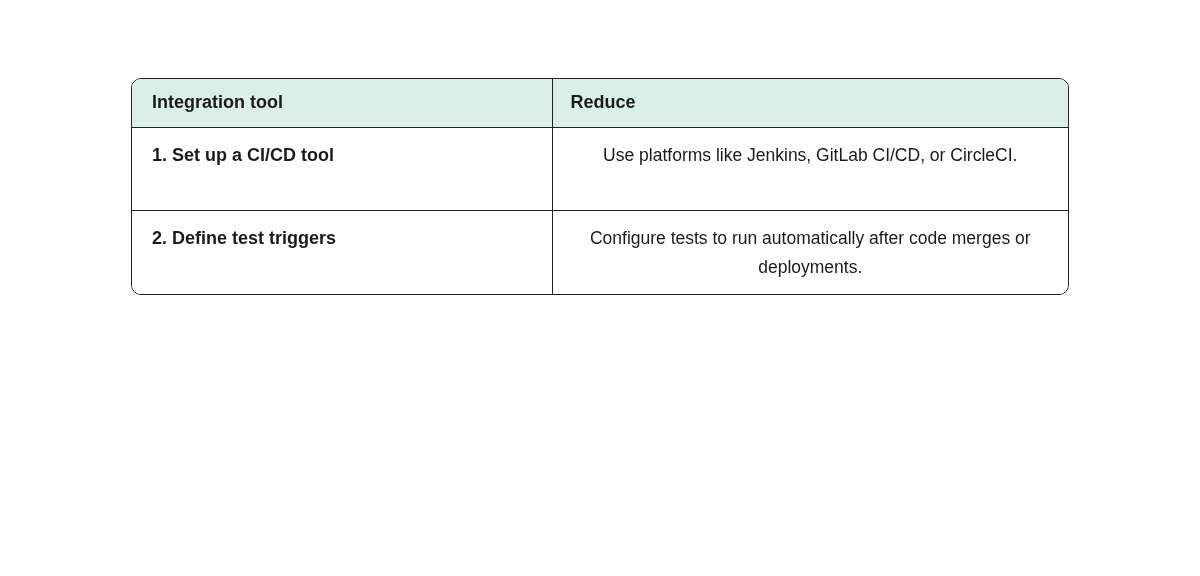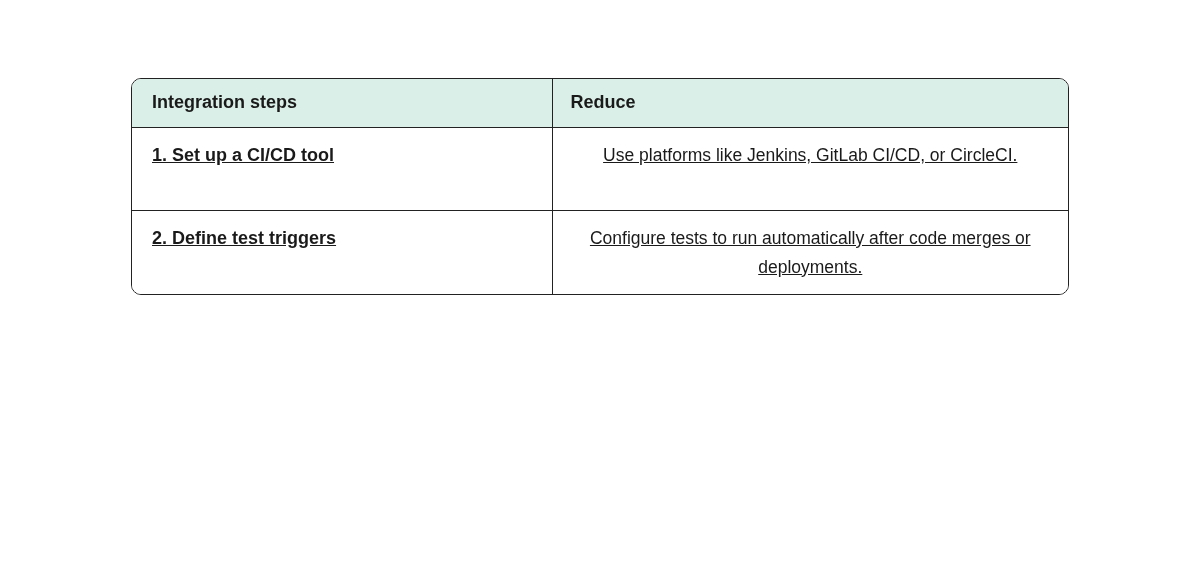--- a/index.html
+++ b/index.html
@@ -52,37 +52,37 @@
     line-height: 29px;
     border-bottom: 1px solid #222222;
   }
   tr.body-row td.step-cell {
     font-weight: 700;
     font-size: 18px;
   }
   td.detail-cell { padding-left: 18px; text-align: center; }
   td.step-cell  { border-right: 1px solid #222222; }
   th.steps-col  { border-right: 1px solid #222222; }
-  tr.row-short td { height: 83px; text-decoration: underline; }
+  tr.row-short td { height: 83px; }
   tr.row-tall  td { height: 117px; }
   tr.body-row:last-child td { border-bottom: none; }
 </style>
 </head>
 <body>
 
 <div class="page">
   <div class="table-wrap">
     <table class="integration-table">
       <colgroup>
         <col class="col-steps">
         <col class="col-detail">
       </colgroup>
       <thead>
         <tr>
-          <th class="steps-col">Integration steps</th>
+          <th class="steps-col">Integration tool</th>
           <th class="details-col">Reduce</th>
         </tr>
       </thead>
       <tbody>
         <tr class="body-row row-short">
           <td class="step-cell">1. Set up a CI/CD tool</td>
           <td class="detail-cell">Use platforms like Jenkins, GitLab CI/CD, or CircleCI.</td>
         </tr>
         <tr class="body-row row-short">
           <td class="step-cell">2. Define test triggers</td>

